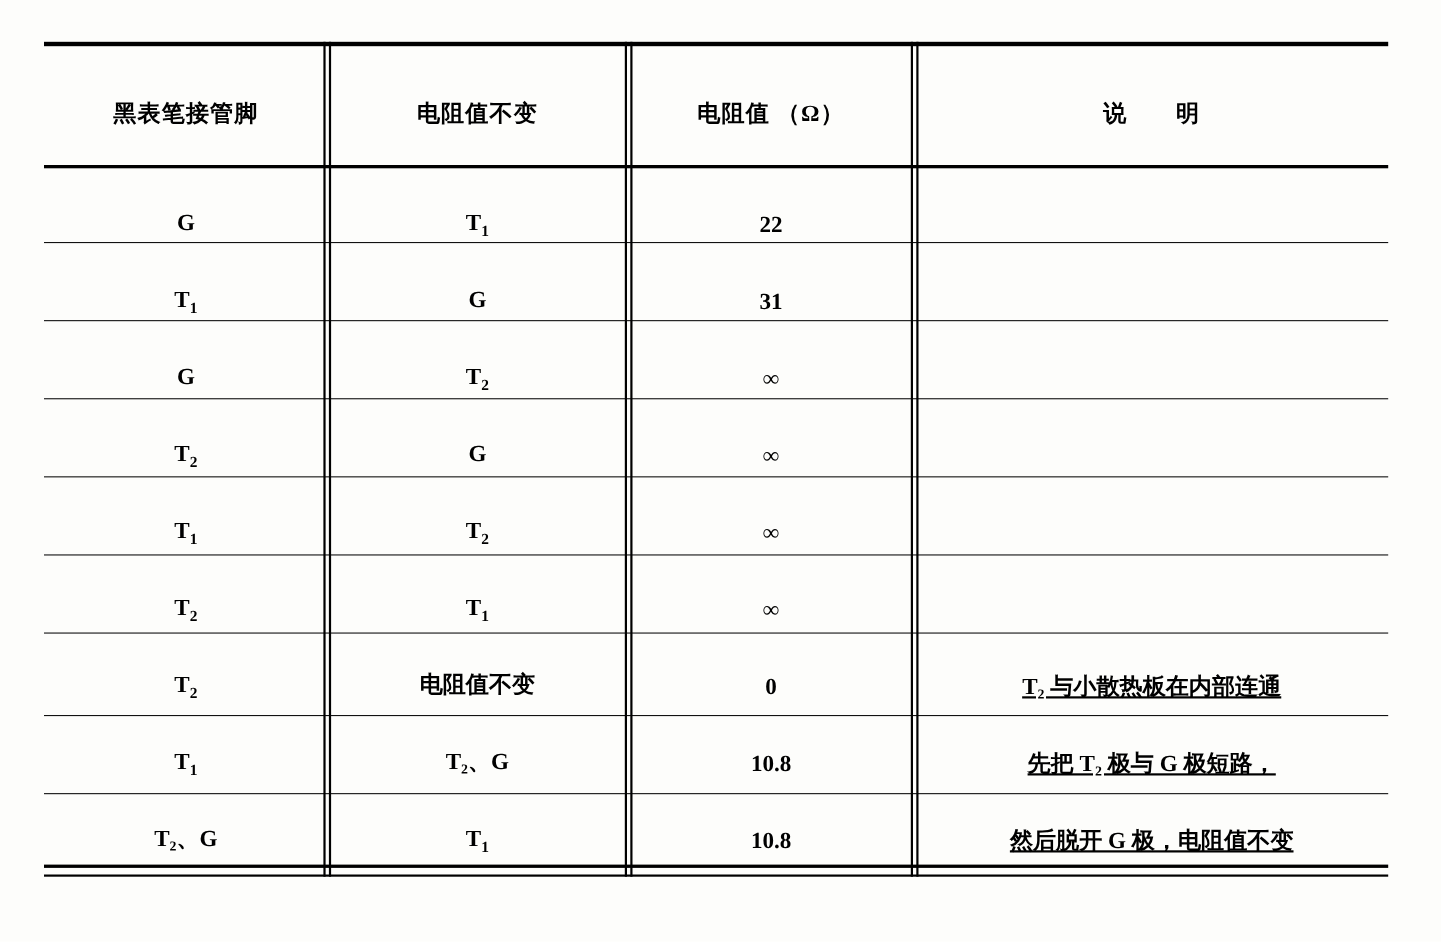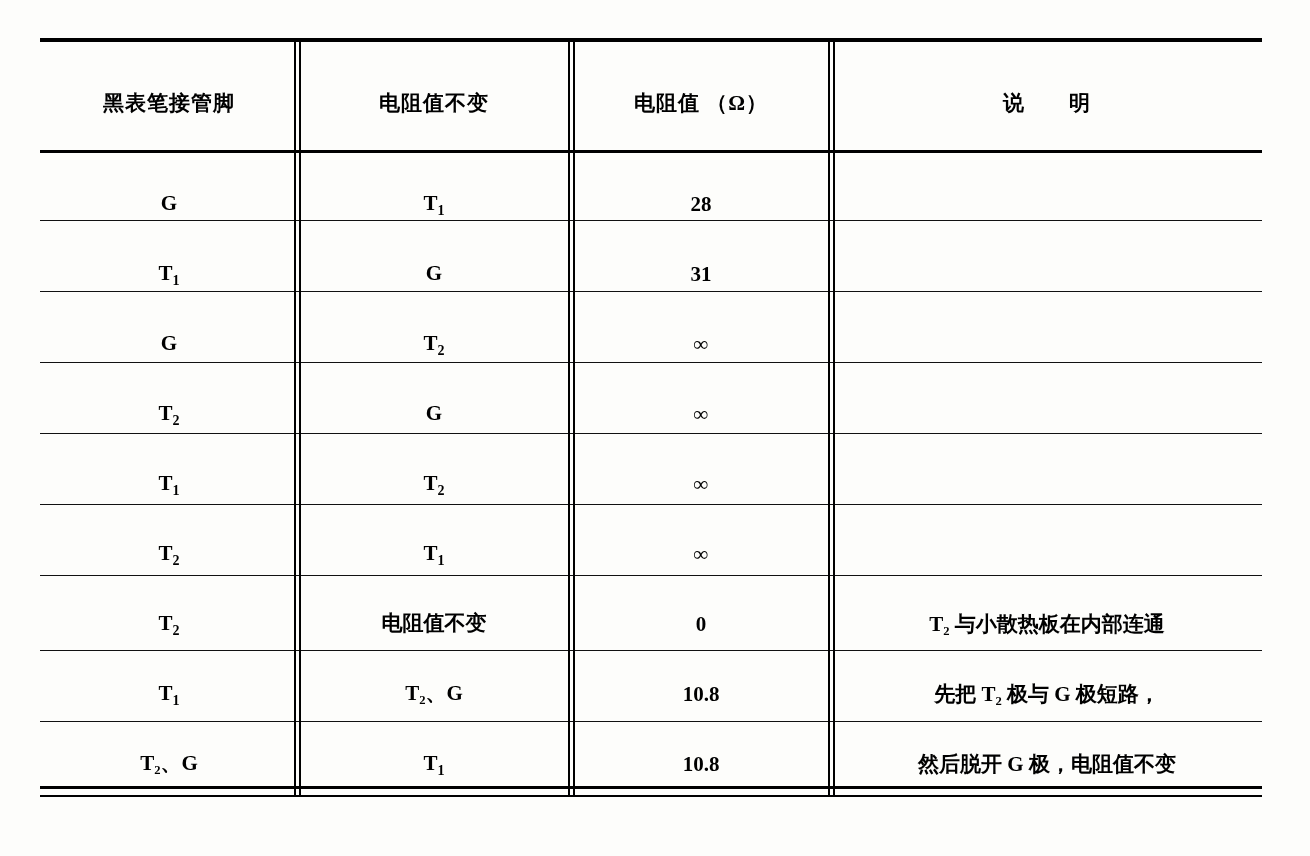--- a/index.html
+++ b/index.html
@@ -116,20 +116,21 @@
     height: 70px;
   }
   .sub {
     font-size: 14px;
     vertical-align: sub;
     font-weight: bold;
   }
   .note-cell {
     font-size: 20px;
     letter-spacing: 0px;
+    text-decoration: underline;
   }
   .inf {
     font-size: 24px;
   }
 </style>
 </head>
 <body>
 
 <div class="page">
 
@@ -168,21 +169,21 @@
           <td>黑表笔接管脚</td>
           <td>电阻值不变</td>
           <td>电阻值 （Ω）</td>
           <td>说　　明</td>
         </tr>
       </thead>
       <tbody>
         <tr>
           <td><span>G</span><span class="sub"></span></td>
           <td><span>T</span><span class="sub">1</span></td>
-          <td>28</td>
+          <td>22</td>
           <td class="note-cell"></td>
         </tr>
         <tr>
           <td><span>T</span><span class="sub">1</span></td>
           <td><span>G</span><span class="sub"></span></td>
           <td>31</td>
           <td class="note-cell"></td>
         </tr>
         <tr>
           <td><span>G</span><span class="sub"></span></td>

